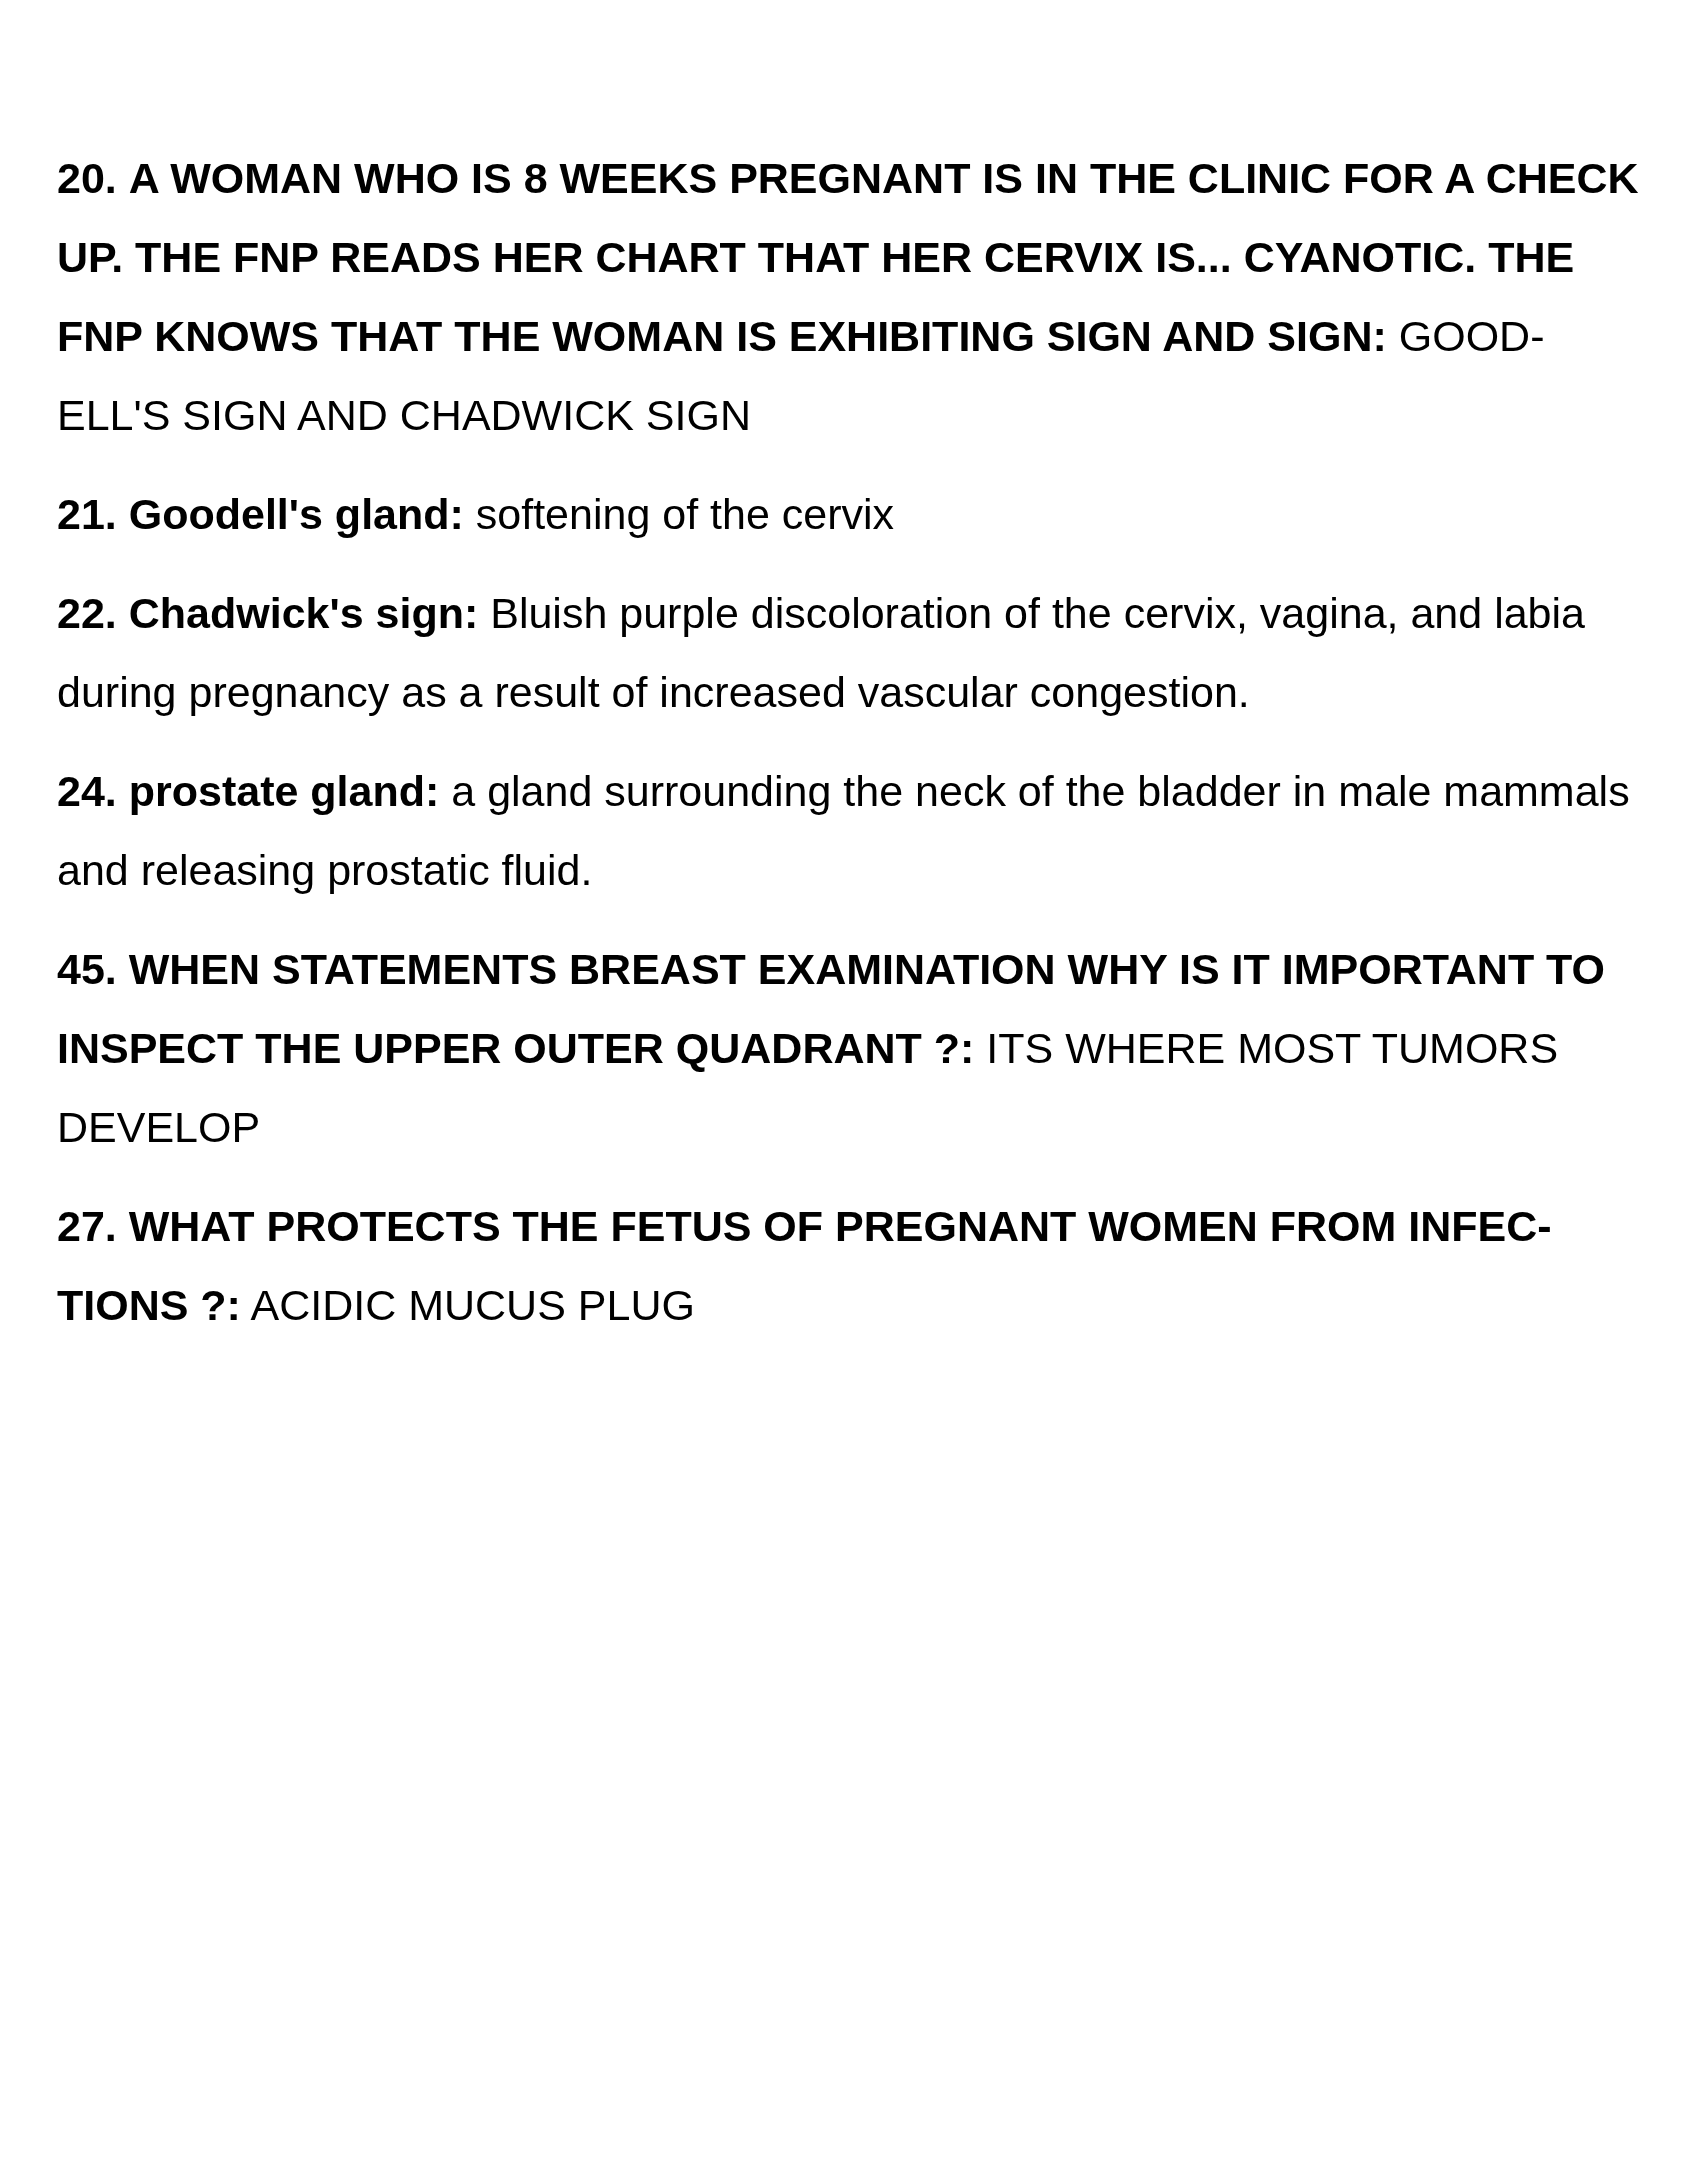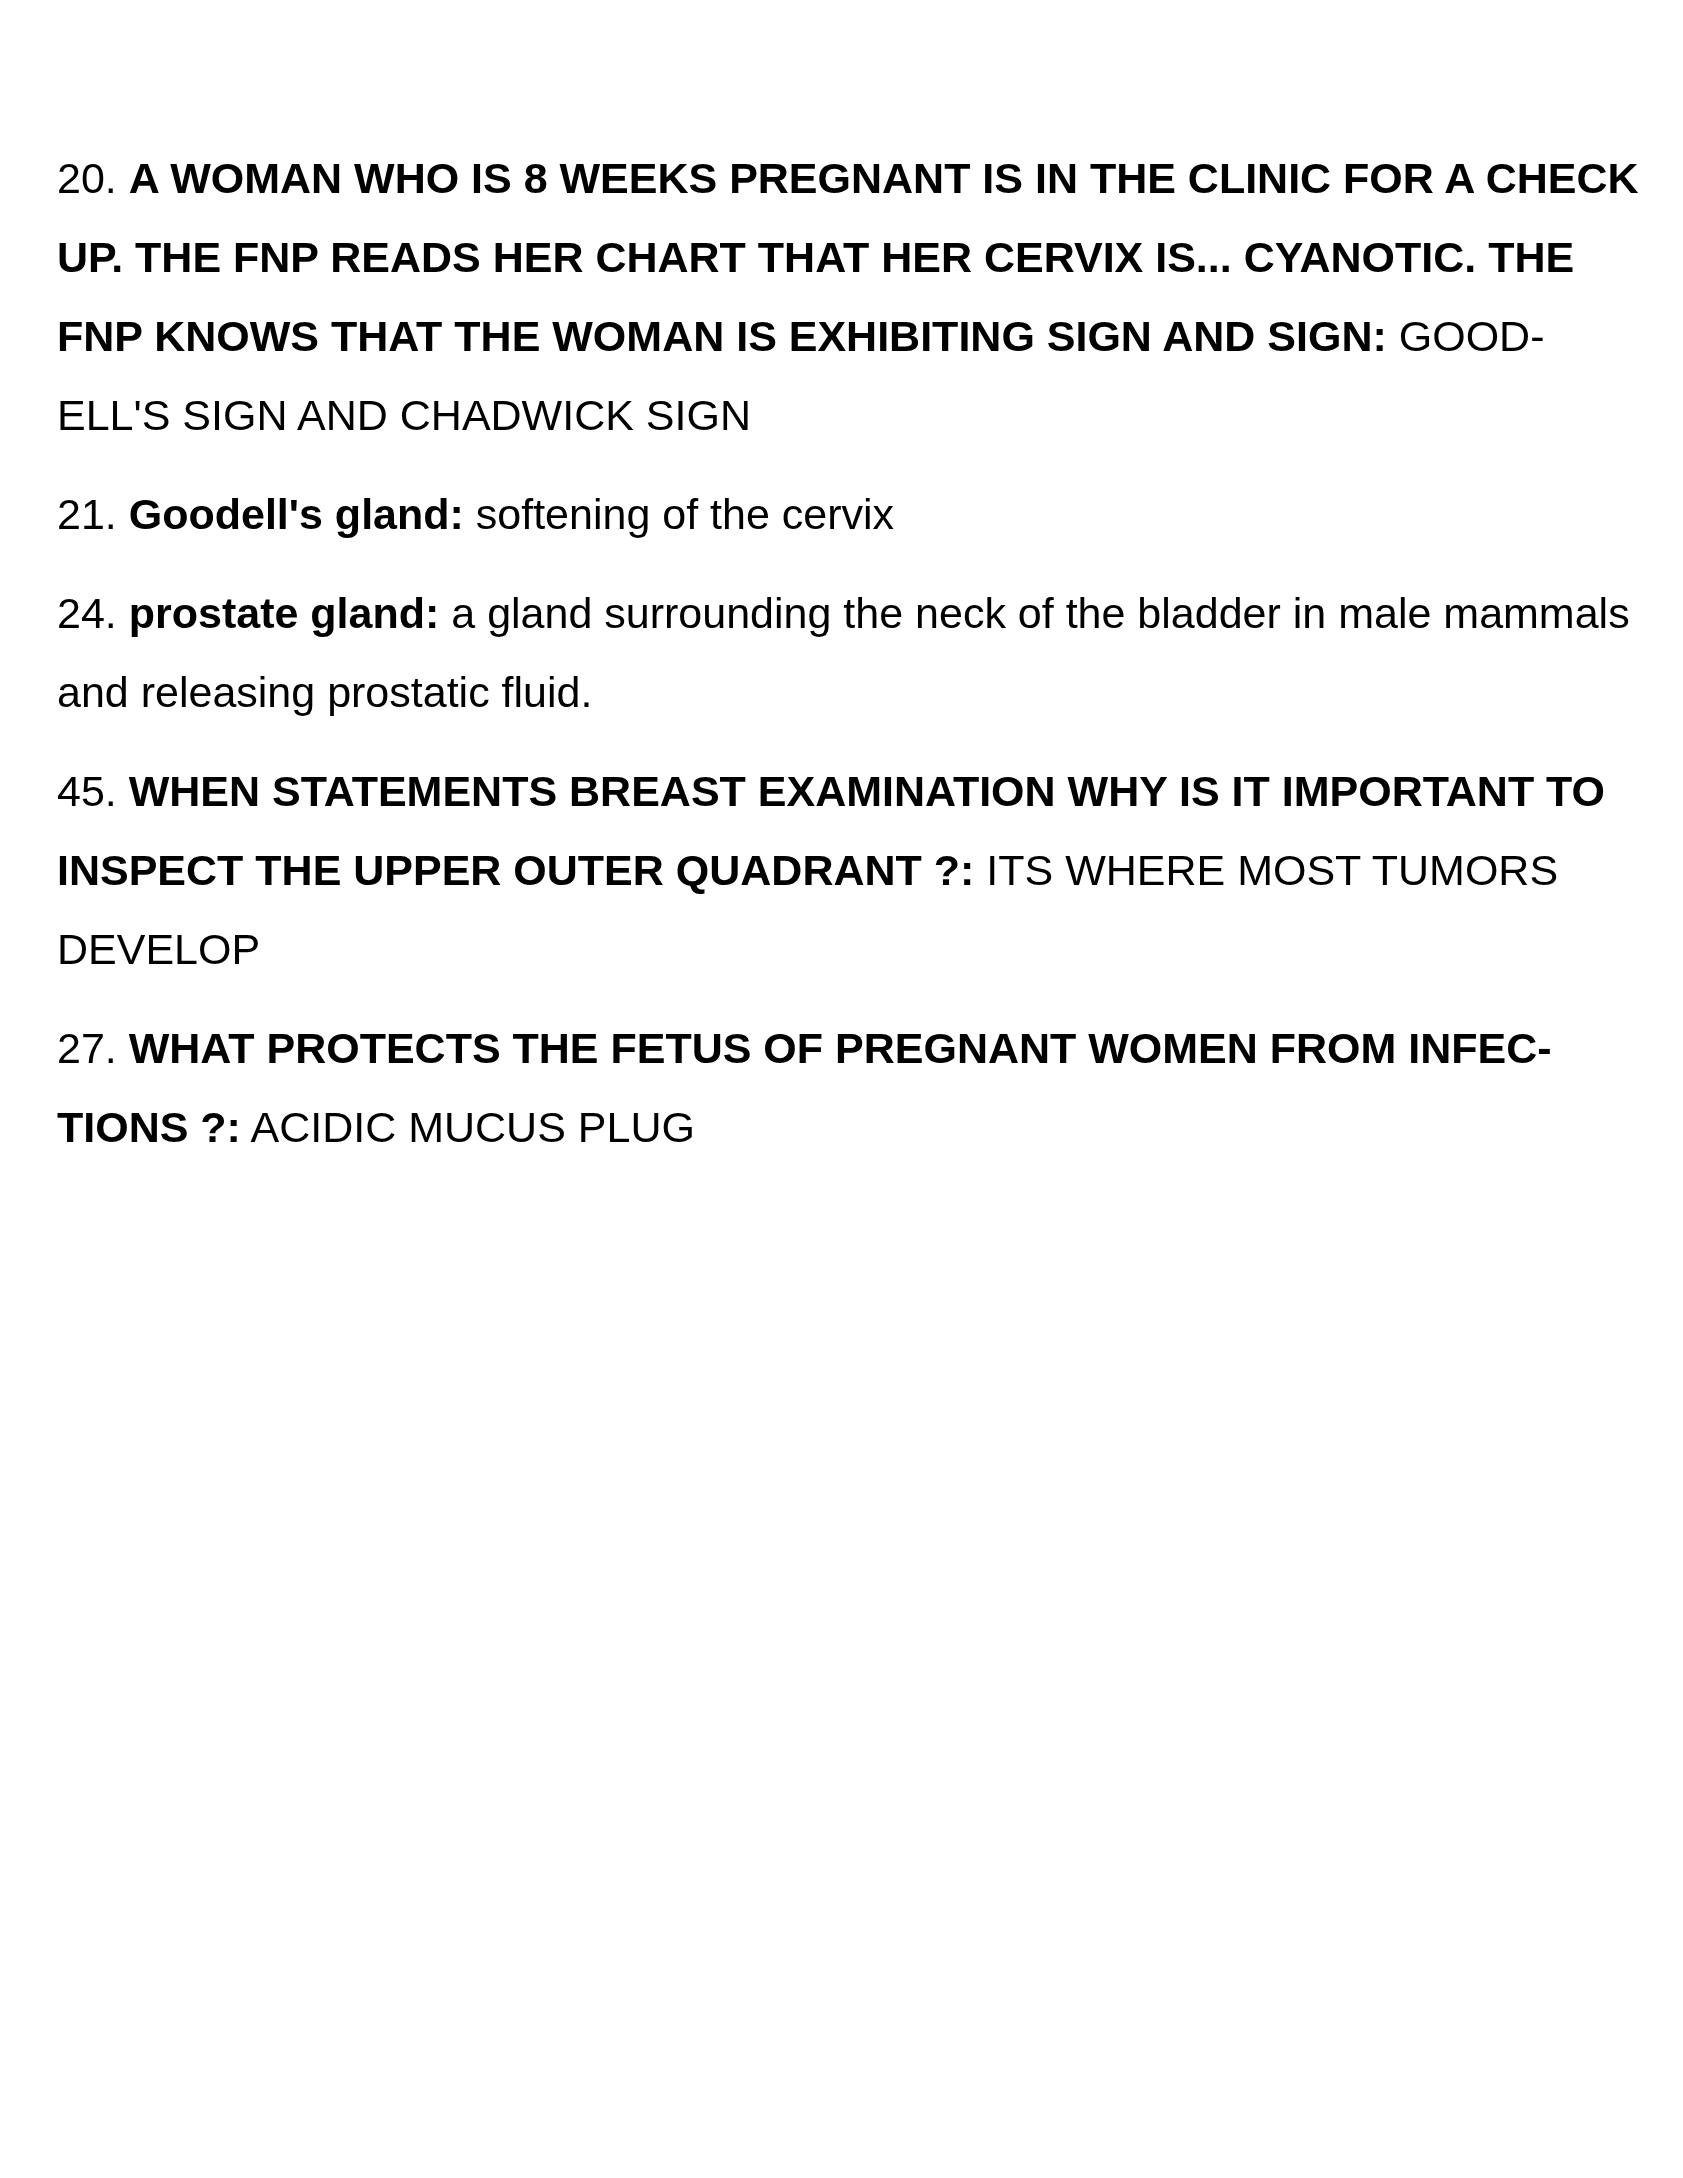--- a/index.html
+++ b/index.html
@@ -18,33 +18,35 @@
     font-size: 43px;
     line-height: 79px;
     color: #000000;
     font-kerning: normal;
   }
   .item {
     margin: 0 0 20px 0;
     white-space: pre-wrap;
     overflow-wrap: normal;
   }
-  .item .num { font-weight: 400; }
+  .item .num { font-weight: 700; }
   .item .term { font-weight: 700; }
   .item .def { font-weight: 400; }
 </style>
 </head>
 <body>
 
 <main class="page">
   <p class="item"><span class="num">20.</span> <span class="term">A WOMAN WHO IS 8 WEEKS PREGNANT IS IN THE CLINIC FOR A CHECK
 UP. THE FNP READS HER CHART THAT HER CERVIX IS... CYANOTIC. THE
 FNP KNOWS THAT THE WOMAN IS EXHIBITING SIGN AND SIGN:</span> <span class="def">GOOD-
 ELL'S SIGN AND CHADWICK SIGN</span></p>
   <p class="item"><span class="num">21.</span> <span class="term">Goodell's gland:</span> <span class="def">softening of the cervix</span></p>
+  <p class="item"><span class="num">22.</span> <span class="term">Chadwick's sign:</span> <span class="def">Bluish purple discoloration of the cervix, vagina, and labia
+during pregnancy as a result of increased vascular congestion.</span></p>
   <p class="item"><span class="num">24.</span> <span class="term">prostate gland:</span> <span class="def">a gland surrounding the neck of the bladder in male mammals
 and releasing prostatic fluid.</span></p>
   <p class="item"><span class="num">45.</span> <span class="term">WHEN STATEMENTS BREAST EXAMINATION WHY IS IT IMPORTANT TO
 INSPECT THE UPPER OUTER QUADRANT ?:</span> <span class="def">ITS WHERE MOST TUMORS
 DEVELOP</span></p>
   <p class="item"><span class="num">27.</span> <span class="term">WHAT PROTECTS THE FETUS OF PREGNANT WOMEN FROM INFEC-
 TIONS ?:</span> <span class="def">ACIDIC MUCUS PLUG</span></p>
 </main>
 
 

